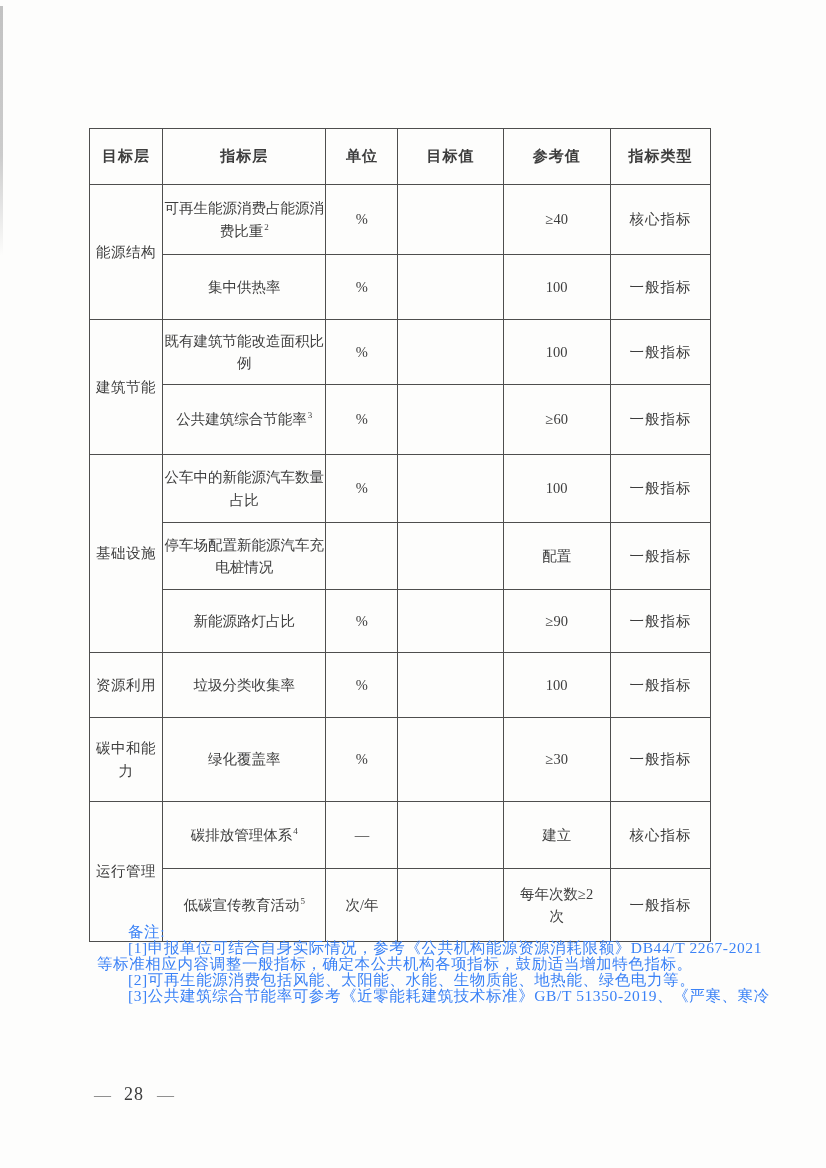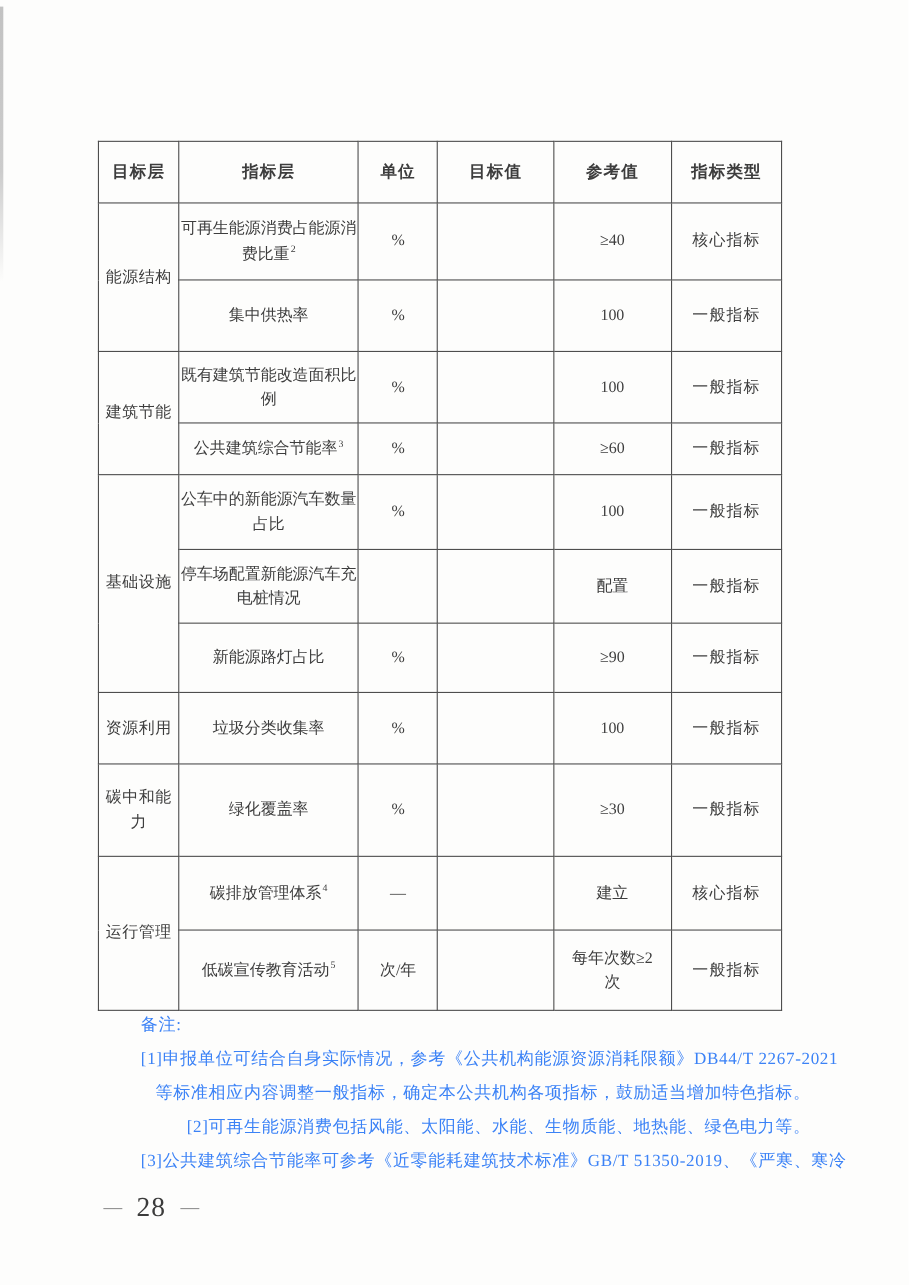--- a/index.html
+++ b/index.html
@@ -80,44 +80,42 @@
     width: 640px;
     font-size: 15.5px;
     color: #3b82f6;
     letter-spacing: 0.6px;
   }
   .notes .note-title {
     margin: 0 0 0 31px;
     line-height: 1;
   }
   .notes .note-line {
-    margin-top: 15px;
     line-height: 1.05;
     white-space: nowrap;
-    text-align: right;
   }
   .notes .note-line.indent {
     padding-left: 31px;
   }
   .page-footer {
     position: absolute;
     left: 94px;
     top: 1084px;
     display: inline-flex;
     align-items: center;
     gap: 13px;
     font-size: 18px;
   }
   .page-footer .dash {
     color: #7e7e7e;
     font-size: 17px;
   }
   .page-footer .page-number {
     color: #3c3c3c;
-    font-size: 25px;
+    font-size: 18px;
     letter-spacing: 1px;
   }
 </style>
 </head>
 <body>
 
 <div class="page">
   <div class="scan-edge"></div>
 
   <table class="indicator-table">
@@ -156,21 +154,21 @@
           <td class="type-cell">一般指标</td>
         </tr>
         <tr style="height: 65px;">
           <td rowspan="2" class="group-cell">建筑节能</td>
           <td class="indicator-cell"><span>既有建筑节能改造面积比例</span></td>
           <td class="unit-cell">%</td>
           <td class="target-cell"></td>
           <td class="reference-cell">100</td>
           <td class="type-cell">一般指标</td>
         </tr>
-        <tr style="height: 47px;">
+        <tr style="height: 70px;">
           <td class="indicator-cell"><span>公共建筑综合节能率</span><sup class="footnote-marker">3</sup></td>
           <td class="unit-cell">%</td>
           <td class="target-cell"></td>
           <td class="reference-cell">≥60</td>
           <td class="type-cell">一般指标</td>
         </tr>
         <tr style="height: 68px;">
           <td rowspan="3" class="group-cell">基础设施</td>
           <td class="indicator-cell"><span>公车中的新能源汽车数量占比</span></td>
           <td class="unit-cell">%</td>

